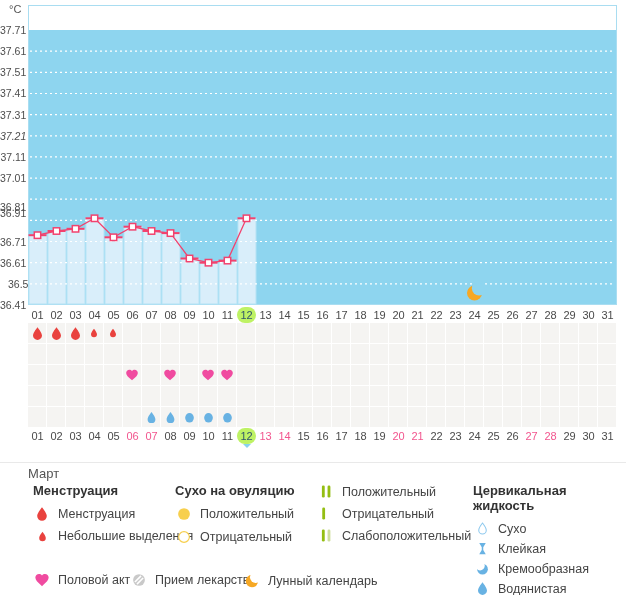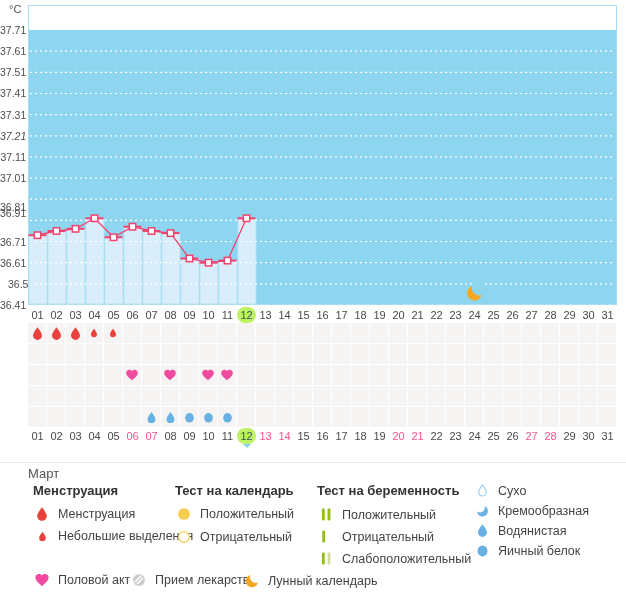--- a/index.html
+++ b/index.html
@@ -435,42 +435,41 @@
           <span class="ic">
             <svg width="11" height="11" viewBox="0 0 24 24">
               <path d="M12 1.8C12 1.8 4.8 10.6 4.8 15.1a7.2 7.2 0 0 0 14.4 0C19.2 10.6 12 1.8 12 1.8Z" fill="#e9423e"></path>
             </svg>
           </span>
           <span class="lb">Небольшие выделения</span>
         </div>
       </div>
   </div>
   <div class="legend-col" style="left:175px">
-    <div class="lg-h">Тест на календарь</div>
+    <div class="lg-h">Сухо на овуляцию</div>
     <div class="lg-items" id="lgc1">
         <div class="lg-item">
           <span class="ic">
             <svg width="16" height="16" viewBox="0 0 24 24">
               <circle cx="12" cy="12" r="8.8" fill="#f7cf4d"></circle>
             </svg>
           </span>
           <span class="lb">Положительный</span>
         </div>
         <div class="lg-item">
           <span class="ic">
             <svg width="16" height="16" viewBox="0 0 24 24">
               <circle cx="12" cy="12" r="8" fill="#fff" stroke="#f7cf4d" stroke-width="1.7"></circle>
             </svg>
           </span>
           <span class="lb">Отрицательный</span>
         </div>
       </div>
   </div>
   <div class="legend-col tight" style="left:317px">
-    <div class="lg-h">Тест на беременность</div>
     <div class="lg-items" id="lgc2">
         <div class="lg-item">
           <span class="ic">
             <svg width="17" height="17" viewBox="0 0 24 24">
               <rect x="5.5" y="3.5" width="4" height="17" rx="1.8" fill="#94be13"></rect>
               <rect x="13.5" y="3.5" width="4" height="17" rx="1.8" fill="#94be13"></rect>
             </svg>
           </span>
           <span class="lb">Положительный</span>
         </div>
@@ -487,28 +486,37 @@
             <svg width="17" height="17" viewBox="0 0 24 24">
               <rect x="5.5" y="3.5" width="4" height="17" rx="1.8" fill="#94be13"></rect>
               <rect x="13.5" y="3.5" width="4" height="17" rx="1.8" fill="#cede9d"></rect>
             </svg>
           </span>
           <span class="lb">Слабоположительный</span>
         </div>
       </div>
   </div>
   <div class="legend-col tighter" style="left:473px">
+    <div class="lg-h">Цервикальная жидкость</div>
     <div class="lg-items" id="lgc3">
         <div class="lg-item">
           <span class="ic">
             <svg width="15" height="15" viewBox="0 0 24 24">
               <path d="M12 3.2C12 3.2 6 10.9 6 14.8a6 6 0 0 0 12 0C18 10.9 12 3.2 12 3.2Z" fill="#fff" stroke="#8ec9ee" stroke-width="1.7"></path>
             </svg>
           </span>
           <span class="lb">Сухо</span>
+        </div>
+        <div class="lg-item">
+          <span class="ic">
+            <svg width="15" height="15" viewBox="0 0 24 24">
+              <path d="M6.8 3h10.4l-4 6.8v4.4l4 6.8H6.8l4-6.8V9.8L6.8 3Z" fill="#68b2e3"></path>
+            </svg>
+          </span>
+          <span class="lb">Клейкая</span>
         </div>
         <div class="lg-item">
           <span class="ic">
             <svg width="15" height="15" viewBox="0 0 24 24">
               <circle cx="12" cy="13" r="8.6" fill="#68b2e3"></circle>
               <circle cx="8" cy="7.6" r="7.6" fill="#fff"></circle>
             </svg>
           </span>
           <span class="lb">Кремообразная</span>
         </div>

